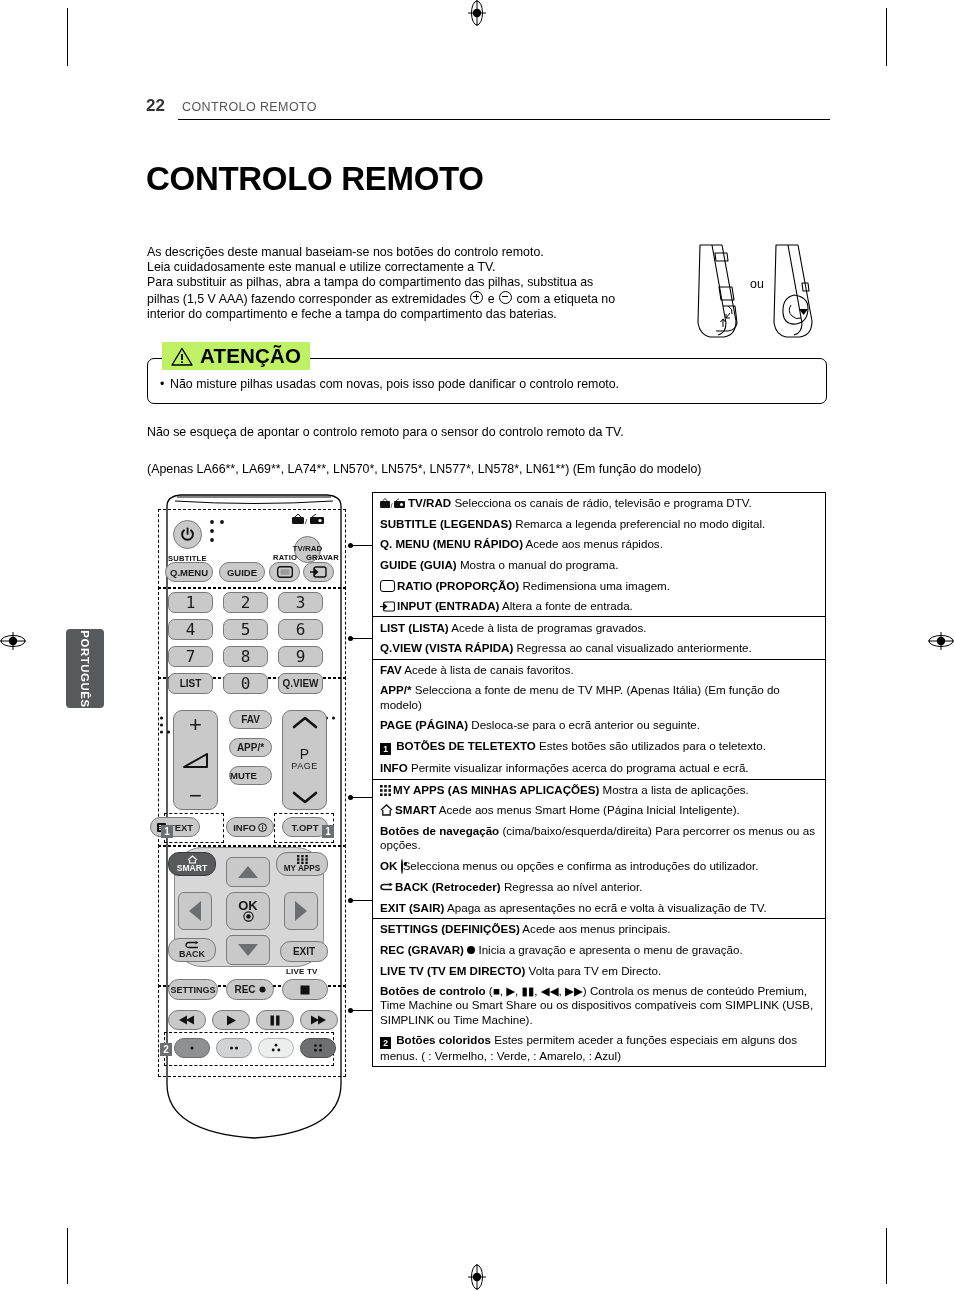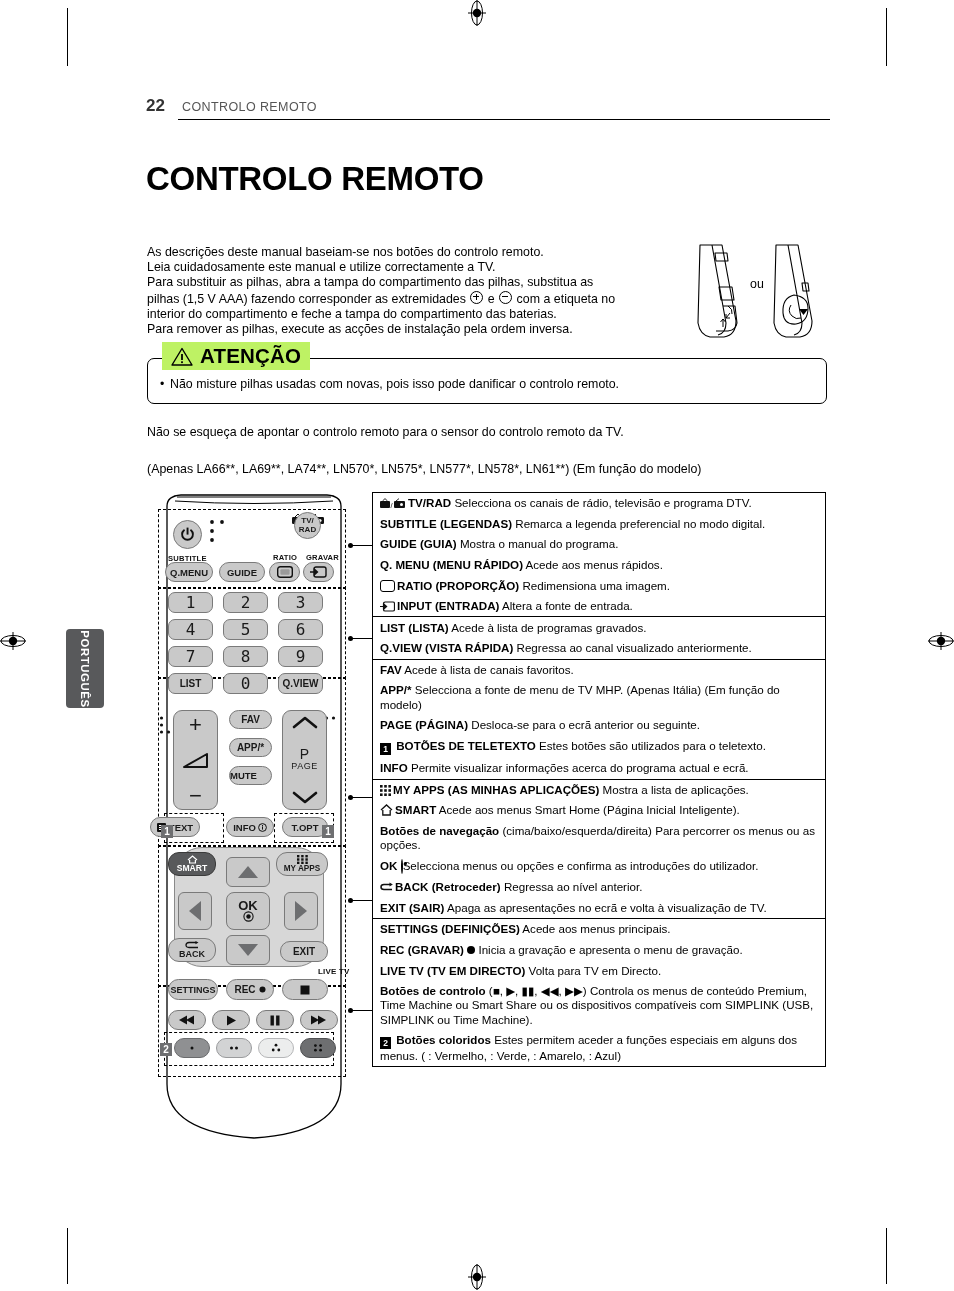--- a/index.html
+++ b/index.html
@@ -144,21 +144,20 @@
     <div class="ln">Leia cuidadosamente este manual e utilize correctamente a TV.</div>
     <div class="ln">Para substituir as pilhas, abra a tampa do compartimento das pilhas, substitua as</div>
     <div class="ln">
       <span>pilhas (1,5 V AAA) fazendo corresponder as extremidades</span>
       <span class="pm plus"></span>
       <span>e</span>
       <span class="pm"></span>
       <span>com a etiqueta no</span>
     </div>
     <div class="ln">interior do compartimento e feche a tampa do compartimento das baterias.</div>
-    <div class="ln">Para remover as pilhas, execute as acções de instalação pela ordem inversa.</div>
   </div>
 
   <div class="batt">
     <svg width="146" height="100" viewBox="0 0 146 100">
       <g fill="none" stroke="#000" stroke-width="1.1" stroke-linejoin="round">
         <path d="M14 2 L36 2 L50 78 Q50 92 38 94 L24 94 Q14 92 12 80 Z"></path>
         <path d="M26 2 L40 80 Q40 90 32 92"></path>
         <path d="M29 10 L41 10 L42 18 L30 18 Z"></path>
         <path d="M33 44 L46 44 L48 57 L35 57 Z"></path>
         <path d="M37 63 L49 63 L51 80 Q50 87 42 88 L30 88"></path>
@@ -228,21 +227,21 @@
     </svg>
 
     <svg style="position:absolute;left:146px;top:22px;" width="34" height="11" viewBox="0 0 34 11">
       <rect x="0" y="3" width="12" height="7" rx="1.2" fill="#111"></rect>
       <path d="M3 3 L6 0 M9 3 L6 0" stroke="#111" stroke-width="1"></path>
       <text x="13" y="9.5" font-size="8" font-family="Liberation Sans, sans-serif" fill="#111">/</text>
       <rect x="18" y="3" width="14" height="7" rx="1.2" fill="#111"></rect>
       <circle cx="28" cy="6.5" r="1.6" fill="#fff"></circle>
       <path d="M20 3 L24 0" stroke="#111" stroke-width="1"></path>
     </svg>
-    <div class="btn round" style="left:148px;top:20px;width:27px;height:27px;flex-direction:column;line-height:8.5px;font-size:8px;">
+    <div class="btn round" style="left:148px;top:44px;width:27px;height:27px;line-height:8.5px;font-size:8px;">
       <span>TV/</span>
       <span>RAD</span>
     </div>
 
     <div class="lbl" style="left:22px;top:62px;">SUBTITLE</div>
     <div class="btn pill" style="left:19px;top:70px;width:48px;height:20px;font-size:9.5px;">
       <span>Q.MENU</span>
     </div>
     <div class="btn pill" style="left:73px;top:70px;width:46px;height:20px;font-size:9.5px;">
       <span>GUIDE</span>
@@ -434,21 +433,21 @@
       <svg width="14" height="9" viewBox="0 0 14 9">
         <path d="M13 6.5 L4 6.5 Q1 6.5 1 4 Q1 1.5 4 1.5 L11 1.5" fill="none" stroke="#111" stroke-width="1.3"></path>
         <path d="M10.5 0 L13.5 1.6 L10.5 3.2 Z" fill="#111"></path>
       </svg>
       <span style="font-size:9px;">BACK</span>
     </div>
     <div class="btn pill" style="left:134px;top:449px;width:48px;height:21px;font-size:10px;border-radius:10px;">
       <span>EXIT</span>
       </div>
 
-    <div class="lbl" style="left:140px;top:475px;font-size:8px;margin-left:32px;">LIVE TV</div>
+    <div class="lbl" style="left:140px;top:475px;font-size:8px;">LIVE TV</div>
 
     <div class="btn pill" style="left:22px;top:487px;width:50px;height:21px;font-size:9px;">
       <span>SETTINGS</span>
       </div>
     <div class="btn pill" style="left:80px;top:487px;width:48px;height:21px;font-size:10px;gap:3px;">
       <span>REC</span>
       <svg width="7" height="7" viewBox="0 0 7 7">
           <circle cx="3.5" cy="3.5" r="3" fill="#111"></circle>
         </svg>
     </div>
@@ -535,24 +534,24 @@
           <text x="10.4" y="9.6" font-size="7.5" fill="#111" font-family="Liberation Sans, sans-serif">/</text>
           <rect x="14" y="3" width="11" height="7" rx="1" fill="#111"></rect>
             <circle cx="21.5" cy="6.5" r="1.5" fill="#fff"></circle>
           <path d="M16 3 L19 0.6" stroke="#111" stroke-width="0.9"></path>
         </svg><b>TV/RAD</b><span> Selecciona os canais de rádio, televisão e programa DTV.</span>
       </div>
       <div class="row">
         <b>SUBTITLE (LEGENDAS)</b><span> Remarca a legenda preferencial no modo digital.</span>
       </div>
       <div class="row">
+        <b>Q. MENU (MENU RÁPIDO)</b><span> Acede aos menus rápidos.</span>
+      </div>
+      <div class="row">
         <b>GUIDE (GUIA)</b><span> Mostra o manual do programa.</span>
-      </div>
-      <div class="row">
-        <b>Q. MENU (MENU RÁPIDO)</b><span> Acede aos menus rápidos.</span>
       </div>
       <div class="row">
         <span class="ic ic-ratio"></span><b>RATIO (PROPORÇÃO)</b><span> Redimensiona uma imagem.</span>
       </div>
       <div class="row">
         <svg class="ic ic-input" viewBox="0 0 15 11">
           <rect x="3.5" y="1" width="11" height="9" rx="1.6" fill="none" stroke="#111" stroke-width="1.2"></rect>
           <path d="M0 5.5 L6 5.5 M4 3.2 L6.6 5.5 L4 7.8 Z" fill="#111" stroke="#111" stroke-width="1.2"></path>
         </svg><b>INPUT (ENTRADA)</b><span> Altera a fonte de entrada.</span>
       </div>

